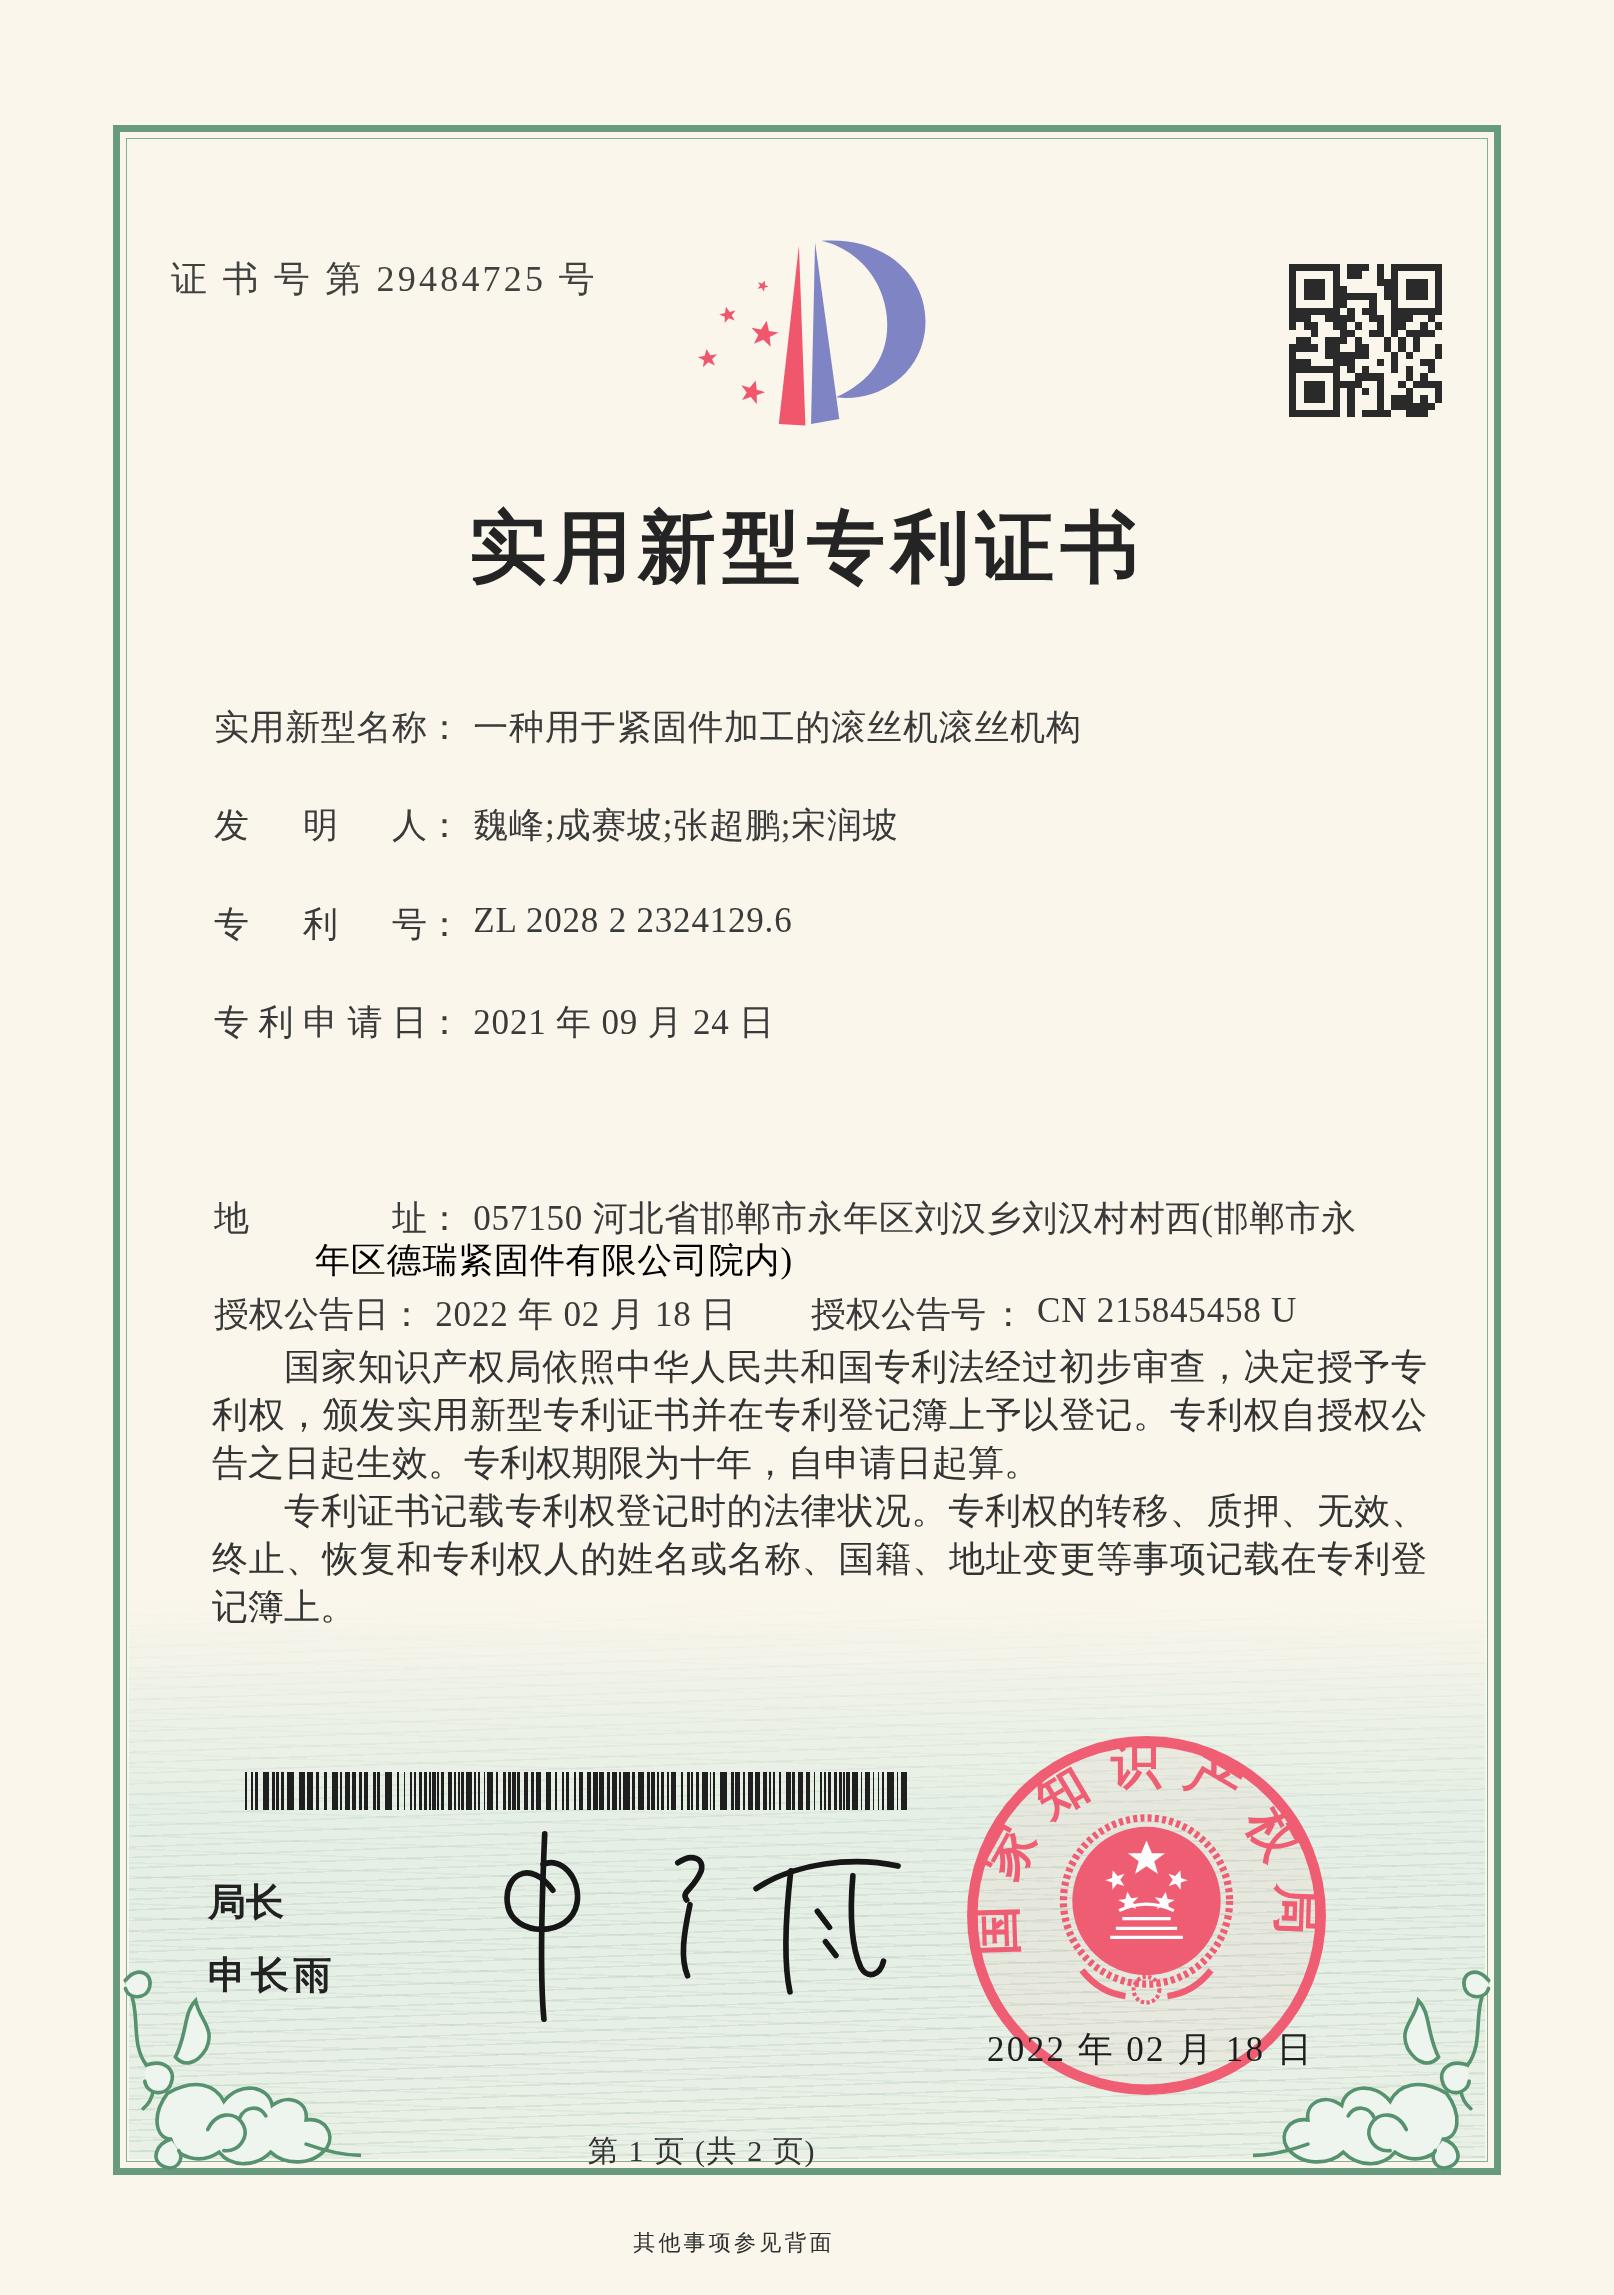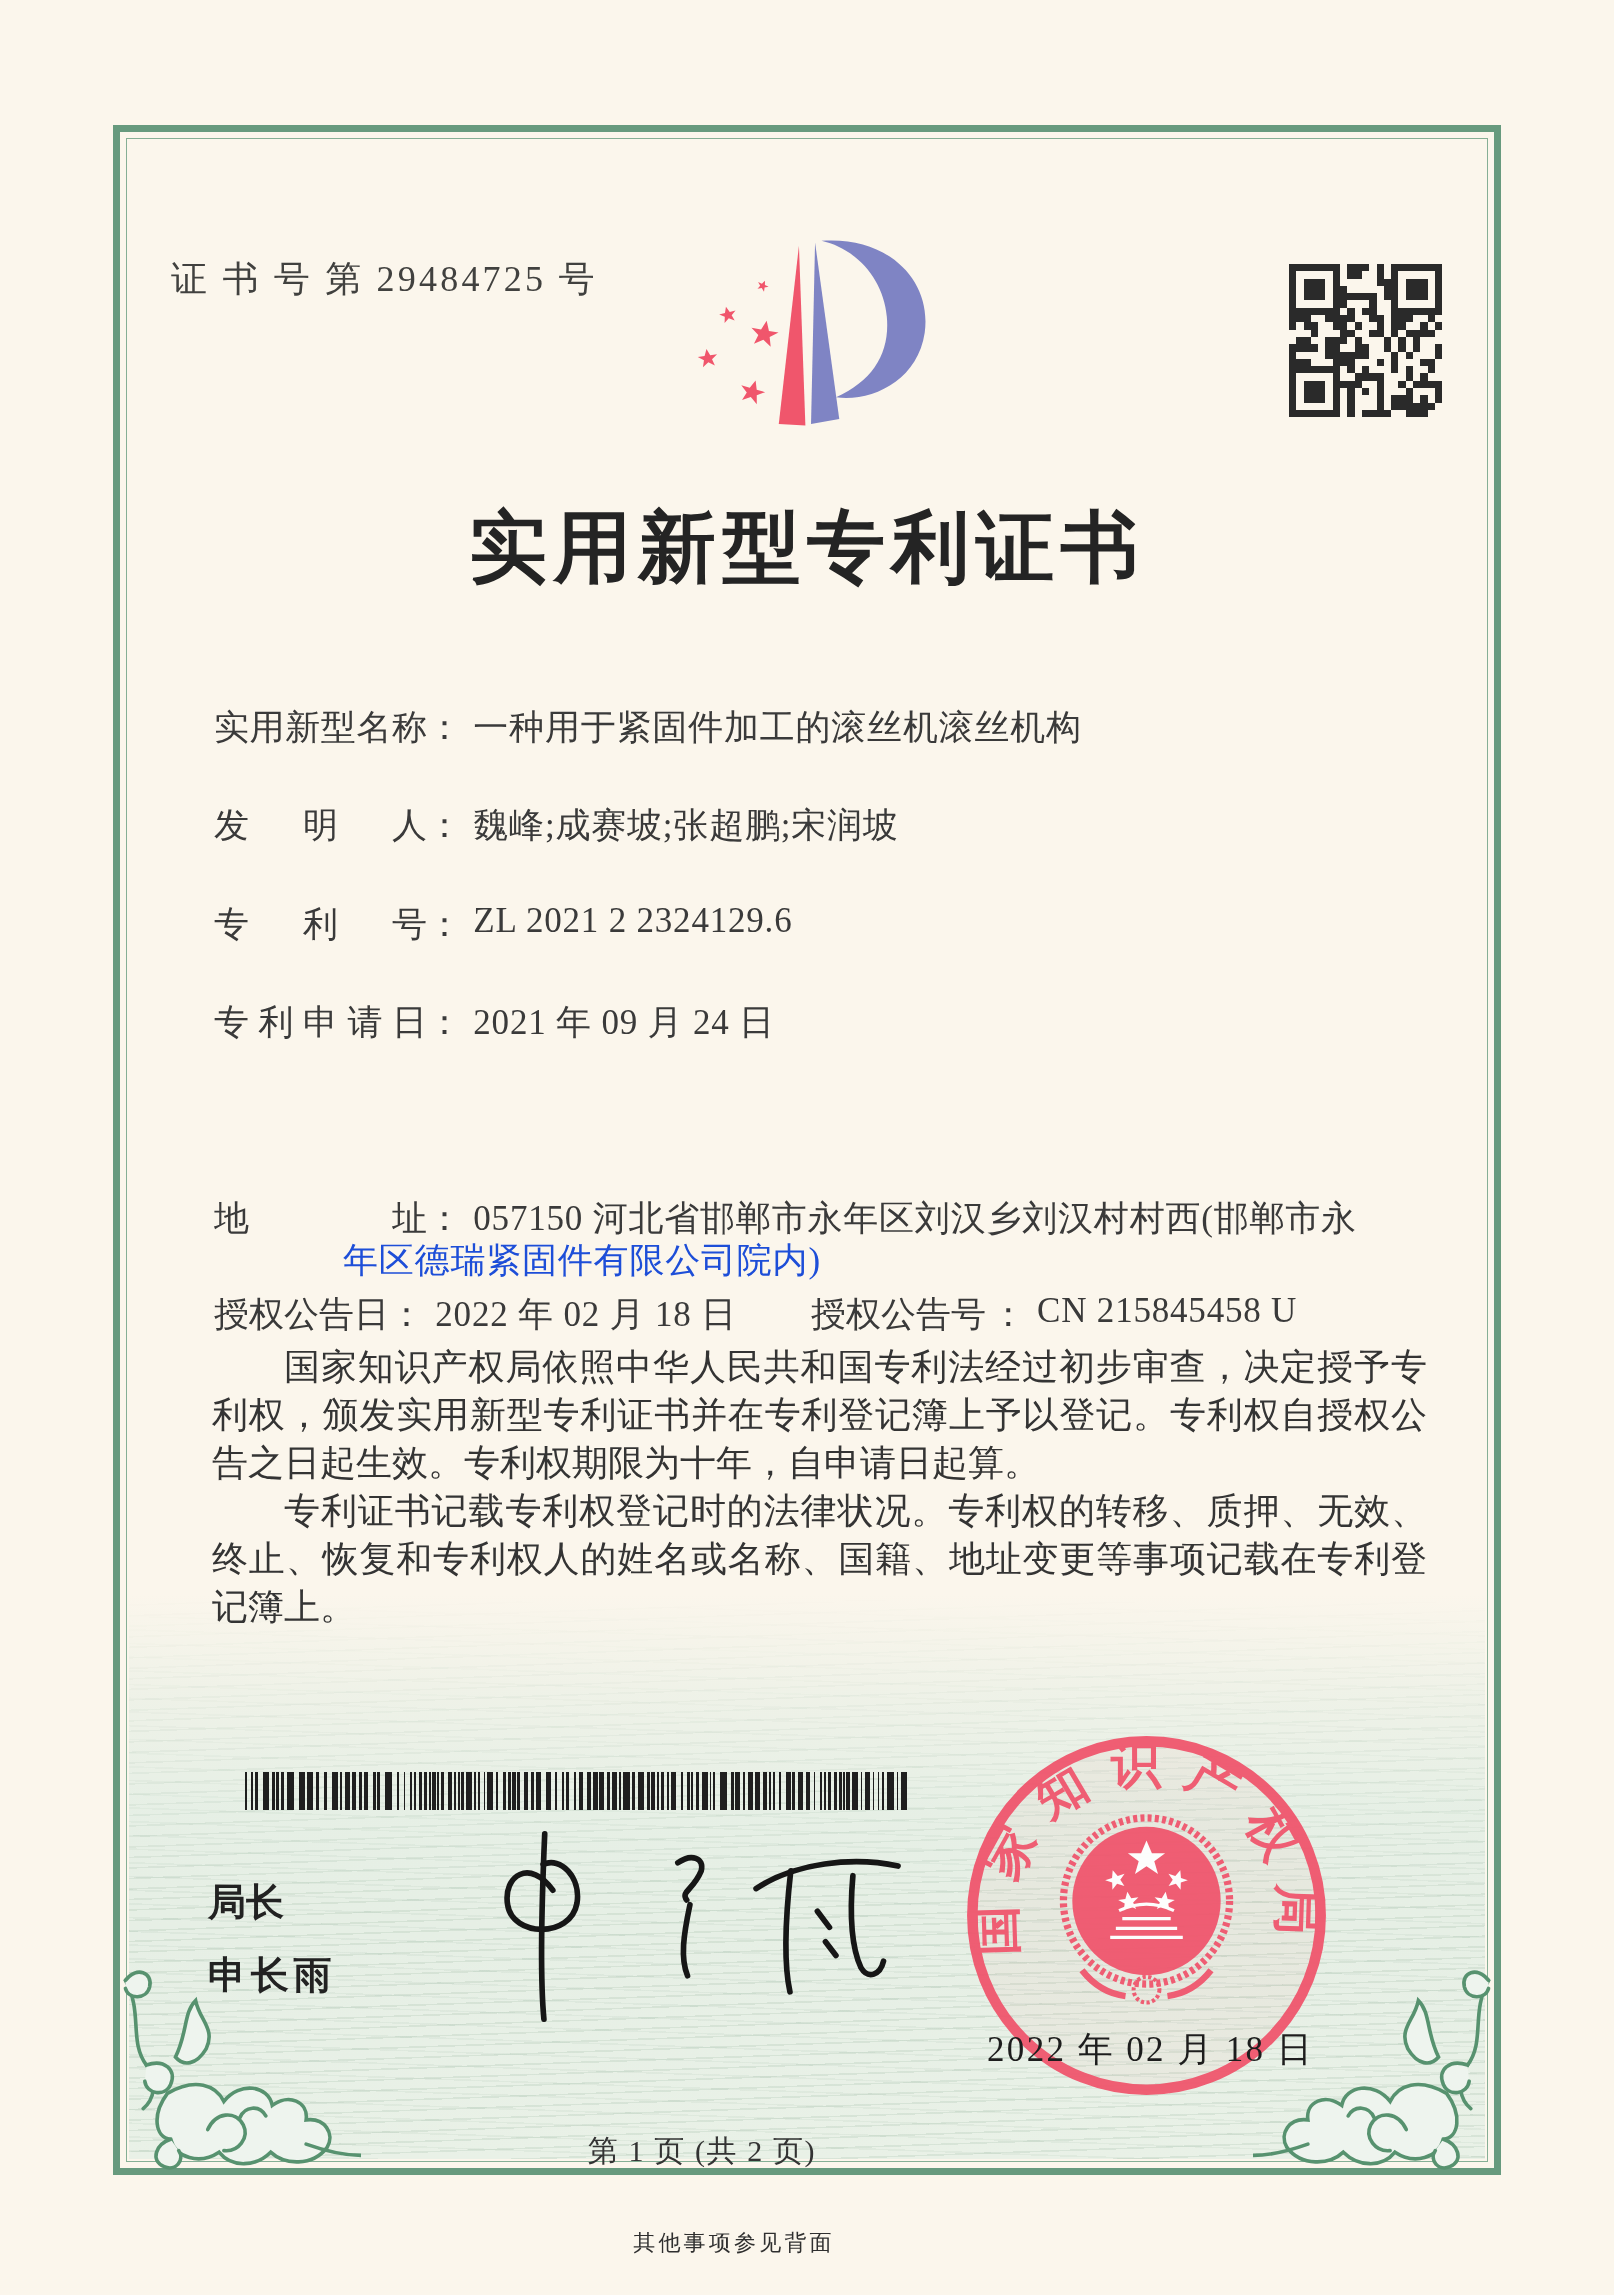--- a/index.html
+++ b/index.html
@@ -57,21 +57,21 @@
     position:absolute;left:0;top:496px;width:1614px;
     text-align:center;font-size:78px;font-weight:700;
     letter-spacing:6.5px;color:#242424;
   }
 
   
   .frow{position:absolute;left:214px;width:1227px;font-size:35px;color:#3a3a3a;white-space:nowrap;}
   .f-label{display:inline-block;width:213px;text-align:justify;text-align-last:justify;vertical-align:top;}
   .f-colon{display:inline-block;vertical-align:top;}
   .f-value{display:inline-block;margin-left:11.3px;vertical-align:top;letter-spacing:0.8px;}
-  .addr-line2{position:absolute;left:315px;top:1237px;font-size:35px;color:#1d4ed8;letter-spacing:0.8px;margin-left:28px;}
+  .addr-line2{position:absolute;left:315px;top:1237px;font-size:35px;color:#000000;letter-spacing:0.8px;}
   .grant-right{position:absolute;left:597px;top:0;}
   .grant-right .f-colon{margin-left:4.8px;}
 
   
   .body-text{
     position:absolute;left:212px;top:1343px;width:1215px;
     font-size:36px;line-height:48px;color:#343434;
     text-align:justify;
   }
   .body-text p{margin:0;text-indent:2em;}
@@ -584,21 +584,21 @@
 
   <div class="title">实用新型专利证书</div>
 
   <div class="frow" style="top:704px">
     <span class="f-label">实用新型名称</span><span class="f-colon">：</span><span class="f-value">一种用于紧固件加工的滚丝机滚丝机构</span>
   </div>
   <div class="frow" style="top:802px">
     <span class="f-label">发明人</span><span class="f-colon">：</span><span class="f-value">魏峰;成赛坡;张超鹏;宋润坡</span>
   </div>
   <div class="frow" style="top:901px">
-    <span class="f-label">专利号</span><span class="f-colon">：</span><span class="f-value">ZL 2021 2 2324129.6</span>
+    <span class="f-label">专利号</span><span class="f-colon">：</span><span class="f-value">ZL 2028 2 2324129.6</span>
   </div>
   <div class="frow" style="top:999px">
     <span class="f-label">专利申请日</span><span class="f-colon">：</span><span class="f-value">2021 年 09 月 24 日</span>
   </div>
   <div class="frow" style="top:1195px">
     <span class="f-label">地址</span><span class="f-colon">：</span><span class="f-value">057150 河北省邯郸市永年区刘汉乡刘汉村村西(邯郸市永</span>
   </div>
   <div class="addr-line2">年区德瑞紧固件有限公司院内)</div>
 
   <div class="frow" style="top:1291px">

